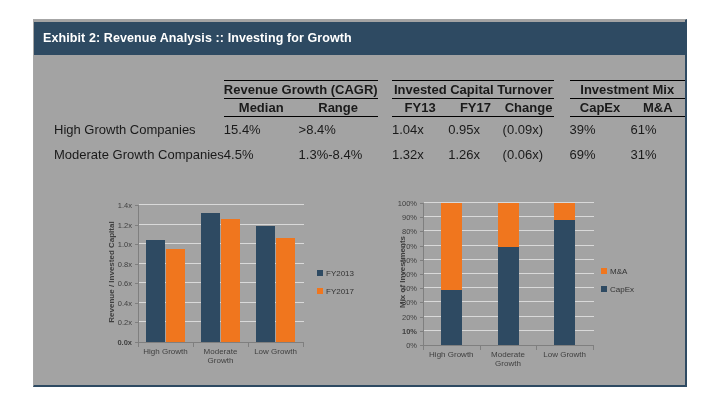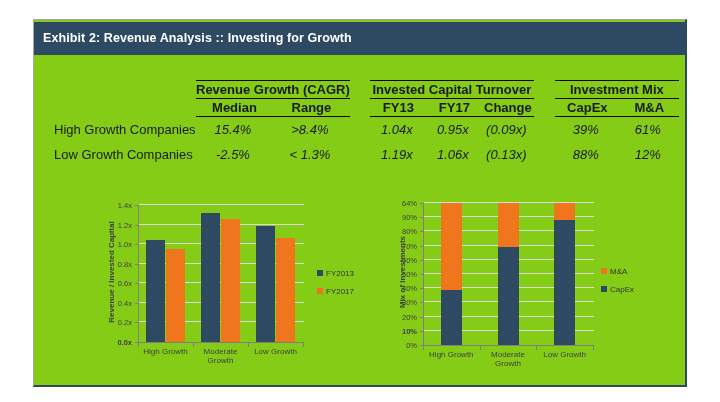--- a/index.html
+++ b/index.html
@@ -5,21 +5,21 @@
   html,body { margin:0; padding:0; }
   body {
     width:720px; height:402px; background:#ffffff; position:relative;
     font-family:"Liberation Sans", sans-serif; color:#1a1a1a;
     -webkit-font-smoothing:antialiased;
   }
   .frame {
     position:absolute; left:33px; top:19px; width:651px; height:365px;
     border-top:1px solid #a6a6a6; border-left:1px solid #a6a6a6;
     border-right:2px solid #2e4a62; border-bottom:2px solid #2e4a62;
-    background:#84cc16;
+    background:#a3a3a3;
   }
   .titlebar {
     position:absolute; left:0; right:0; top:2px; height:33px;
     background:#2e4a62; color:#ffffff; font-size:12.5px; font-weight:bold;
     line-height:33px; padding-left:9px; box-sizing:border-box;
     letter-spacing:0.1px;
   }
   
   table.stats {
     position:absolute; left:20px; top:60px; border-collapse:collapse;
@@ -35,21 +35,21 @@
   tr.group-row td.grp {
     font-weight:bold; text-align:center; height:17px;
     border-top:1px solid #000; border-bottom:1px solid #000;
   }
   tr.sub-row td.sub {
     font-weight:bold; text-align:center; height:17px;
     border-bottom:1px solid #000;
   }
   tr.data-row td { height:25px; vertical-align:middle; }
   tr.data-row td.lbl { text-align:left;margin-left:12px; }
-  tr.data-row td.val { text-align:center; padding-right:3px;font-style:italic; }
+  tr.data-row td.val { text-align:left; padding-right:3px; }
   
   .chart { position:absolute; }
   #chart1 { left:60px; top:178px; width:310px; height:195px; }
   #chart2 { left:355px; top:176px; width:295px; height:200px; }
   .plot {
     position:absolute; border-left:1px solid #7f7f7f; border-bottom:1px solid #7f7f7f;
     box-sizing:content-box;
   }
   .gridline { position:absolute; height:1px; background:#d9d9d9; }
   .bar { position:absolute; }
@@ -119,30 +119,30 @@
       <td class="val">&gt;8.4%</td>
       <td></td>
       <td class="val">1.04x</td>
       <td class="val">0.95x</td>
       <td class="val">(0.09x)</td>
       <td></td>
       <td class="val">39%</td>
       <td class="val">61%</td>
     </tr>
     <tr class="data-row">
-      <td class="lbl">Low Growth Companies</td>
-      <td class="val">-2.5%</td>
-      <td class="val">&lt; 1.3%</td>
-      <td></td>
-      <td class="val">1.19x</td>
-      <td class="val">1.06x</td>
-      <td class="val">(0.13x)</td>
-      <td></td>
-      <td class="val">88%</td>
-      <td class="val">12%</td>
+      <td class="lbl">Moderate Growth Companies</td>
+      <td class="val">4.5%</td>
+      <td class="val">1.3%-8.4%</td>
+      <td></td>
+      <td class="val">1.32x</td>
+      <td class="val">1.26x</td>
+      <td class="val">(0.06x)</td>
+      <td></td>
+      <td class="val">69%</td>
+      <td class="val">31%</td>
     </tr>
   </tbody>
     </table>
 
   <div id="chart1" class="chart">
     <div class="ylab" style="left:-62px; top:69px;">Revenue / Invested Capital</div>
   <div class="plot" style="left: 44px; top: 7px; width: 165px; height: 137px;">
         <div class="gridline" style="left: 0px; top: 116.429px; width: 165px;"></div>
         <div class="gridline" style="left: 0px; top: 96.8571px; width: 165px;"></div>
         <div class="gridline" style="left: 0px; top: 77.2857px; width: 165px;"></div>
@@ -220,21 +220,21 @@
       <div class="ytick-label" style="left: -6px; top: 74px;">50%</div>
       <div class="ytick-mark" style="left: 31px; top: 63.8px;"></div>
       <div class="ytick-label" style="left: -6px; top: 59.8px;">60%</div>
       <div class="ytick-mark" style="left: 31px; top: 49.6px;"></div>
       <div class="ytick-label" style="left: -6px; top: 45.6px;">70%</div>
       <div class="ytick-mark" style="left: 31px; top: 35.4px;"></div>
       <div class="ytick-label" style="left: -6px; top: 31.4px;">80%</div>
       <div class="ytick-mark" style="left: 31px; top: 21.2px;"></div>
       <div class="ytick-label" style="left: -6px; top: 17.2px;">90%</div>
       <div class="ytick-mark" style="left: 31px; top: 7px;"></div>
-      <div class="ytick-label" style="left: -6px; top: 3px;">64%</div>
+      <div class="ytick-label" style="left: -6px; top: 3px;">100%</div>
       <div class="bar" style="left: 51.8333px; top: 93.62px; width: 21px; height: 55.38px; background: rgb(46, 74, 98);"></div>
       <div class="bar" style="left: 51.8333px; top: 7px; width: 21px; height: 86.62px; background: rgb(240, 118, 30);"></div>
       <div class="xcat-label" style="left: 34px; top: 154px; width: 56.6667px;">High Growth</div>
       <div class="bar" style="left: 108.5px; top: 51.02px; width: 21px; height: 97.98px; background: rgb(46, 74, 98);"></div>
       <div class="bar" style="left: 108.5px; top: 7px; width: 21px; height: 44.02px; background: rgb(240, 118, 30);"></div>
       <div class="xcat-label" style="left: 90.6667px; top: 154px; width: 56.6667px;">Moderate Growth</div>
       <div class="bar" style="left: 165.167px; top: 24.04px; width: 21px; height: 124.96px; background: rgb(46, 74, 98);"></div>
       <div class="bar" style="left: 165.167px; top: 7px; width: 21px; height: 17.04px; background: rgb(240, 118, 30);"></div>
       <div class="xcat-label" style="left: 147.333px; top: 154px; width: 56.6667px;">Low Growth</div>
       <div class="xtick-mark" style="left: 34px; top: 150px;"></div>

